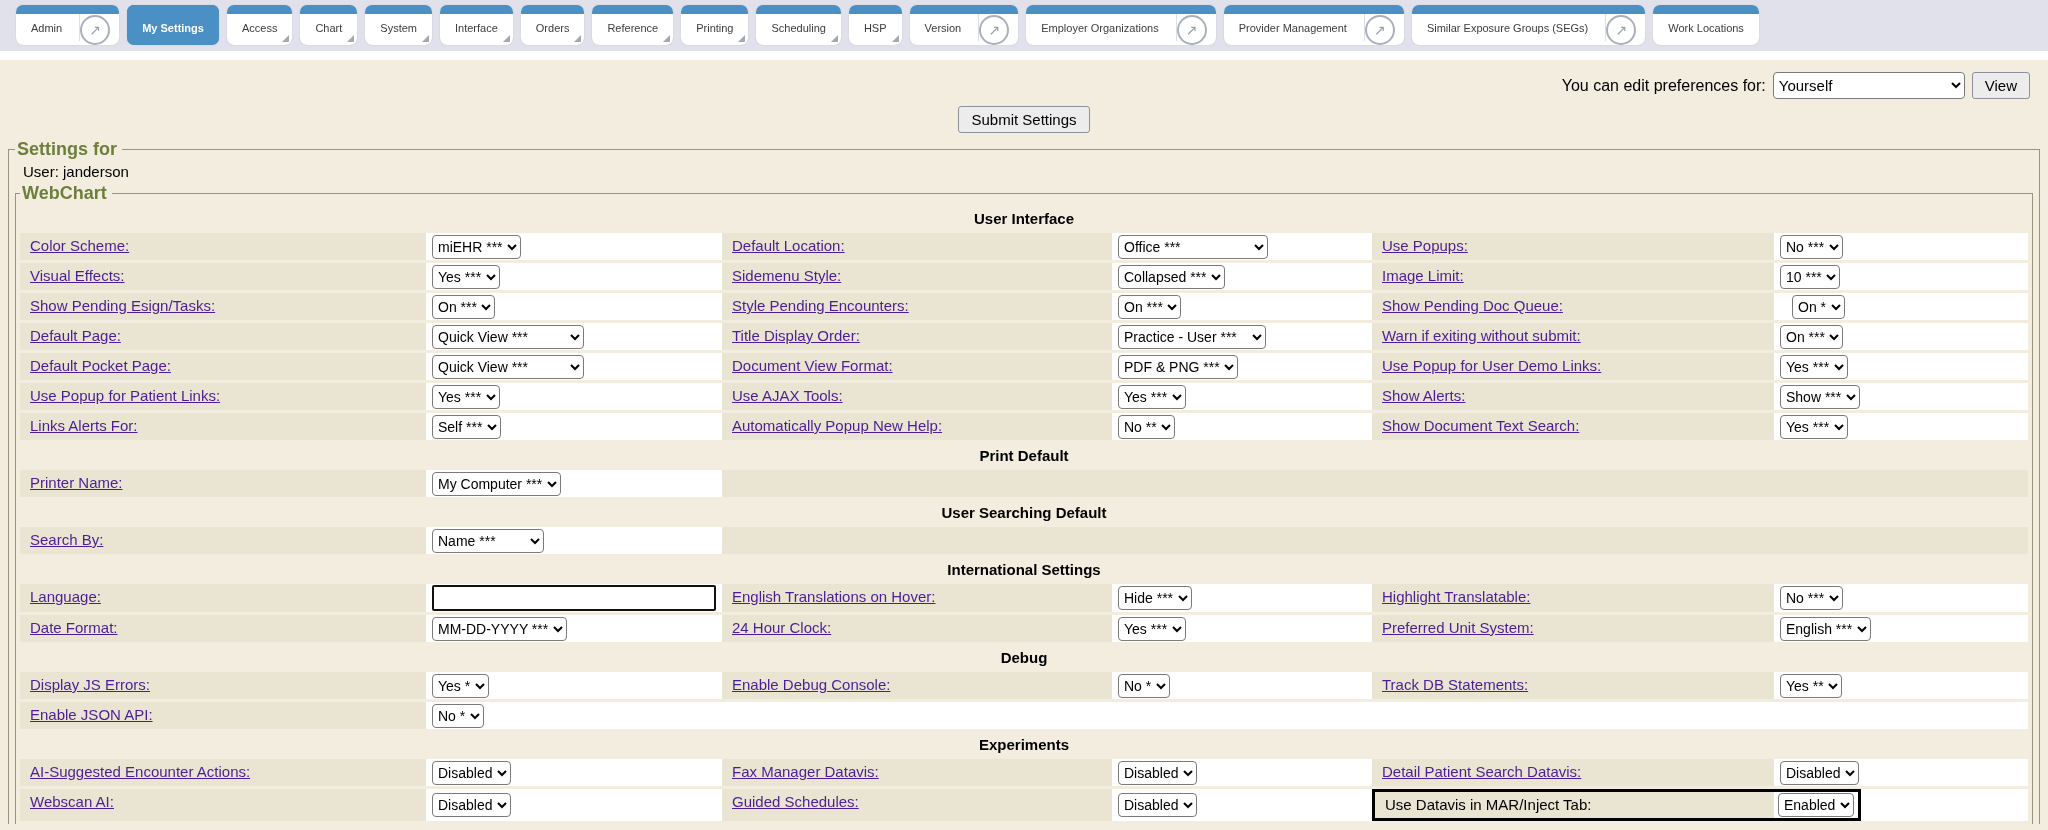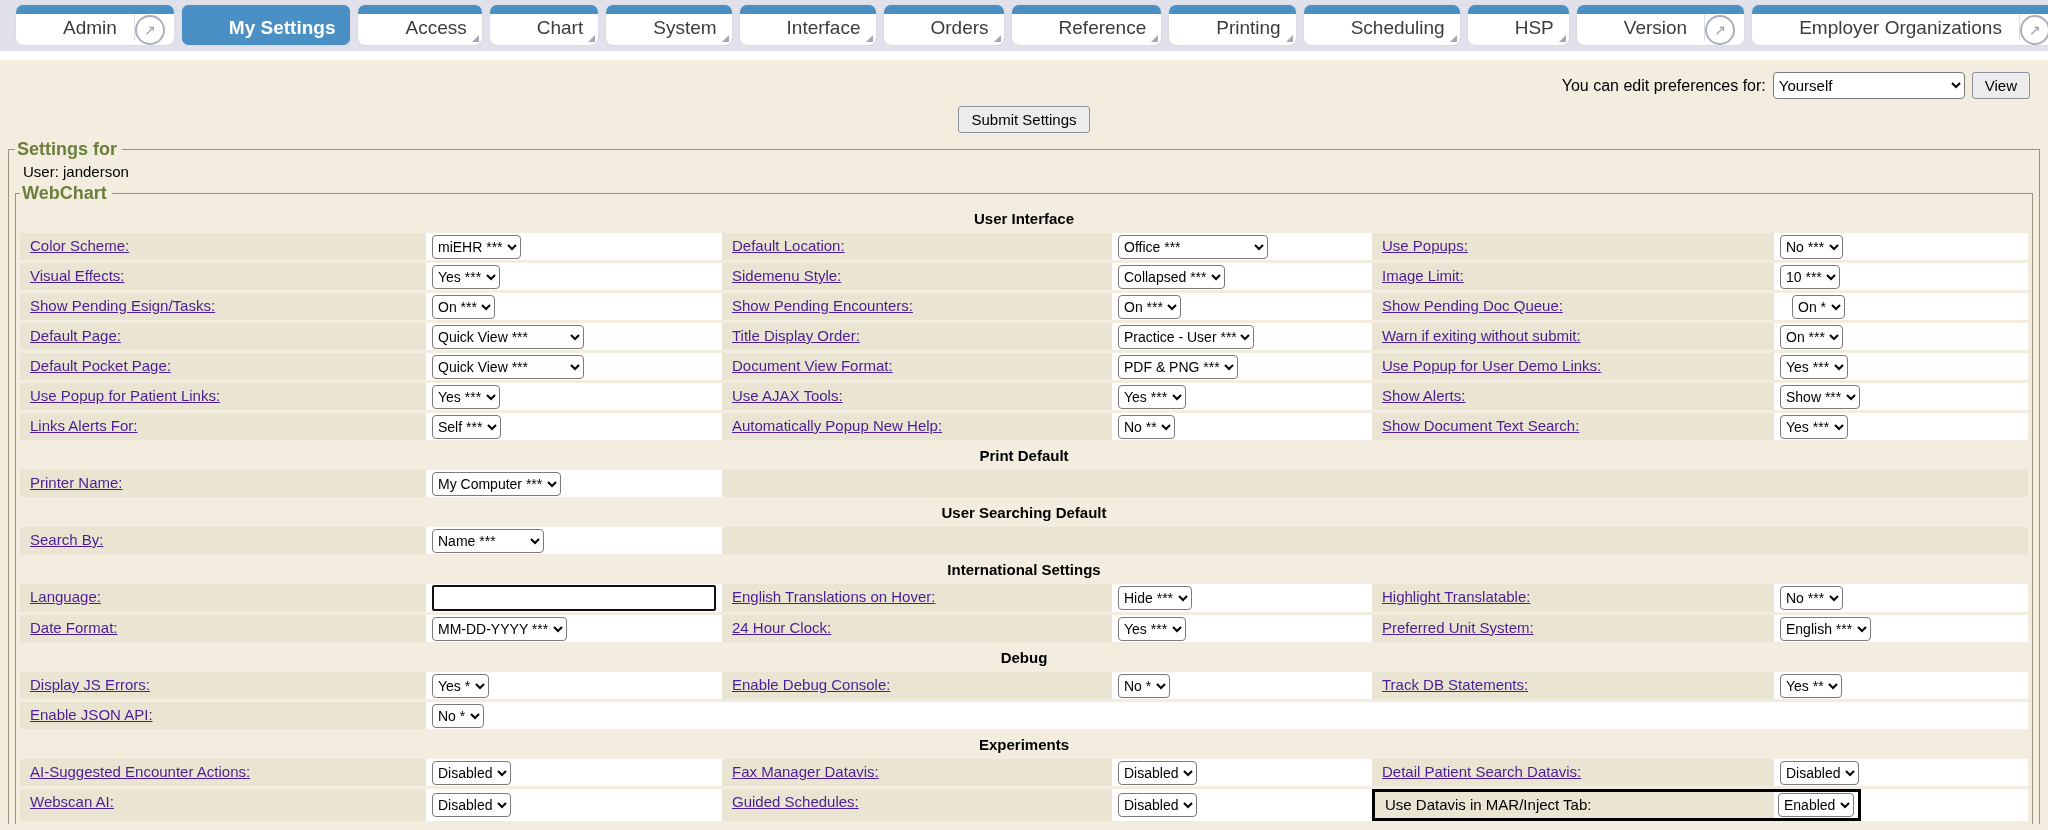--- a/index.html
+++ b/index.html
@@ -5,21 +5,21 @@
   html,body{margin:0;padding:0;width:2048px;height:830px;overflow:hidden;
     font-family:"Liberation Sans",sans-serif;background:#f2edde;}
   
   .tabbar{background:#e0e1eb;height:46px;display:flex;align-items:flex-start;
     gap:8px;padding:5px 0 0 16px;position:relative;}
   .tabstrip-under{height:9px;background:#ffffff;width:100%;}
   .tab{position:relative;background:#ffffff;border-radius:7px;overflow:hidden;
     display:flex;align-items:center;padding:0;height:40px;box-shadow:0 0 1px rgba(0,0,0,.25);
     cursor:pointer;flex:0 0 auto;}
   .tab::before{content:"";position:absolute;top:0;left:0;right:0;height:9px;background:#4a90c5;}
-  .tab .tlb{padding:11px 15px 6px 15px;font-size:19px;color:#3c3c3c;white-space:nowrap;margin-left:32px;}
+  .tab .tlb{padding:11px 15px 6px 15px;font-size:11px;color:#3c3c3c;white-space:nowrap;}
   .tab.sel{background:#4a90c5;}
   .tab.sel .tlb{color:#ffffff;font-weight:bold;}
   .tab .ext{margin:9px 9px 0 0;width:26px;height:26px;border:2px solid #a9b0bb;border-radius:50%;
     display:inline-flex;align-items:center;justify-content:center;color:#98a0ab;font-size:14px;
     border-left-width:2px;position:relative;}
   .tab .extsep{width:1px;align-self:stretch;background:#dcdfe6;margin:8px 0 4px 2px;}
   .tab .fold{position:absolute;right:3px;bottom:3px;width:0;height:0;
     border-left:7px solid transparent;border-bottom:7px solid #a3a8b4;}
   
   .prefrow{display:flex;justify-content:flex-end;align-items:center;gap:7px;
@@ -174,37 +174,37 @@
           <div class="lbl" style="grid-column: 5;">Image Limit:</div>
           <div class="val" style="grid-column: 6;">
             <select><option>10 ***</option></select>
           </div>
         </div>
         <div class="row">
           <div class="lbl" style="grid-column: 1;">Show Pending Esign/Tasks:</div>
           <div class="val" style="grid-column: 2;">
             <select><option>On ***</option></select>
           </div>
-          <div class="lbl" style="grid-column: 3;">Show Pending Encounters:</div>
+          <div class="lbl" style="grid-column: 3;">Style Pending Encounters:</div>
           <div class="val" style="grid-column: 4;">
             <select><option>On ***</option></select>
           </div>
           <div class="lbl" style="grid-column: 5;">Show Pending Doc Queue:</div>
           <div class="val" style="grid-column: 6; margin-left: 12px;">
             <select><option>On *</option></select>
           </div>
         </div>
         <div class="row">
           <div class="lbl" style="grid-column: 1;">Default Page:</div>
           <div class="val" style="grid-column: 2;">
             <select style="width: 152px;"><option>Quick View ***</option></select>
           </div>
           <div class="lbl" style="grid-column: 3;">Title Display Order:</div>
           <div class="val" style="grid-column: 4;">
-            <select style="width: 136px;"><option>Practice - User ***</option></select>
+            <select style="width: 148px;"><option>Practice - User ***</option></select>
           </div>
           <div class="lbl" style="grid-column: 5;">Warn if exiting without submit:</div>
           <div class="val" style="grid-column: 6;">
             <select><option>On ***</option></select>
           </div>
         </div>
         <div class="row">
           <div class="lbl" style="grid-column: 1;">Default Pocket Page:</div>
           <div class="val" style="grid-column: 2;">
             <select style="width: 152px;"><option>Quick View ***</option></select>

